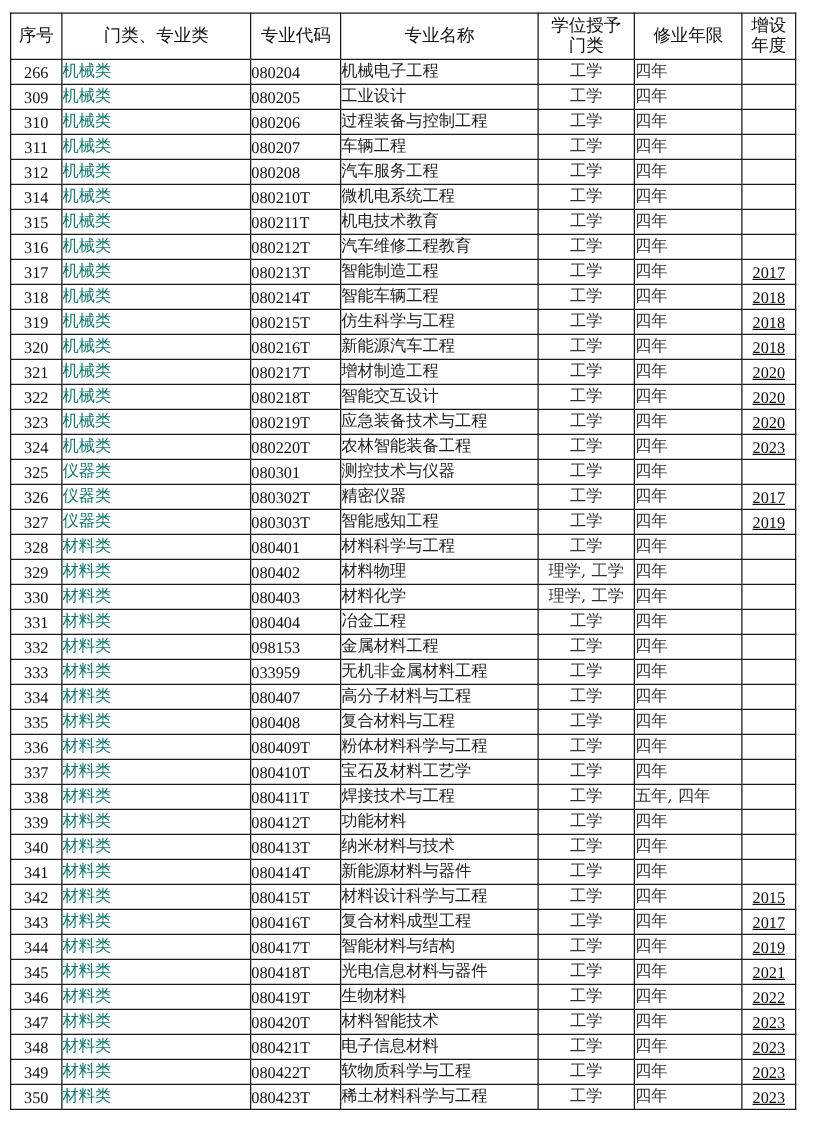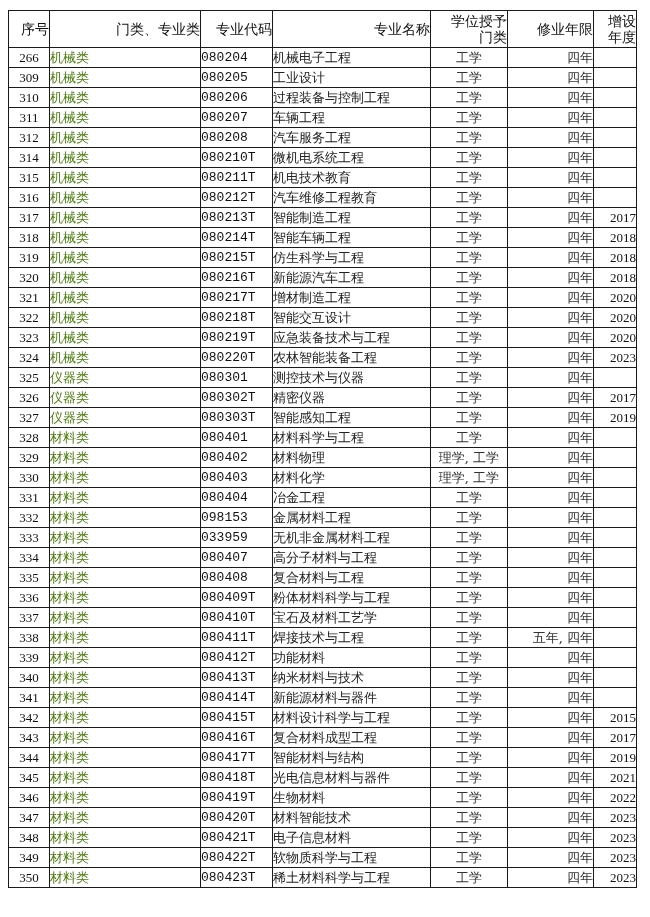--- a/index.html
+++ b/index.html
@@ -20,30 +20,30 @@
     line-height: 18px;
     font-size: 13px;
     white-space: nowrap;
     overflow: hidden;
   }
   table.majors th {
     height: 36px;
     font-weight: normal;
     font-size: 14px;
     line-height: 16px;
-    text-align: right;
+    text-align: center;
     white-space: normal;
   }
   td.c-no { text-align: center; font-family: "Liberation Serif", serif; font-size: 15px; }
-  td.c-cat { text-align: left; padding-left: 3px; font-family: "DejaVu Serif", serif; color: #4d7c0f; }
-  td.c-code { text-align: left; padding-left: 1px; font-family: Liberation Mono, monospace; font-size: 15px; }
+  td.c-cat { text-align: left; padding-left: 3px; font-family: "DejaVu Serif", serif; color: #0f766e; }
+  td.c-code { text-align: left; padding-left: 1px; font-family: Liberation Serif, serif; font-size: 15px; }
   td.c-name { text-align: left; padding-left: 2px; font-family: "DejaVu Serif", serif; color: #222; }
   td.c-degree { text-align: center; font-family: "DejaVu Serif", serif; color: #333; }
-  td.c-years { text-align: right; font-family: "DejaVu Serif", serif; color: #333; margin-top: 37px; }
-  td.c-year { text-align: right; font-family: "Liberation Serif", serif; font-size: 15px; }
+  td.c-years { text-align: left; font-family: "DejaVu Serif", serif; color: #333; margin-top: 37px; }
+  td.c-year { text-align: center; font-family: "Liberation Serif", serif; font-size: 15px; text-decoration: underline; }
 </style>
 </head>
 <body>
 
 <table class="majors">
   <colgroup>
     <col style="width:41px">
     <col style="width:151px">
     <col style="width:72px">
     <col style="width:158px">

